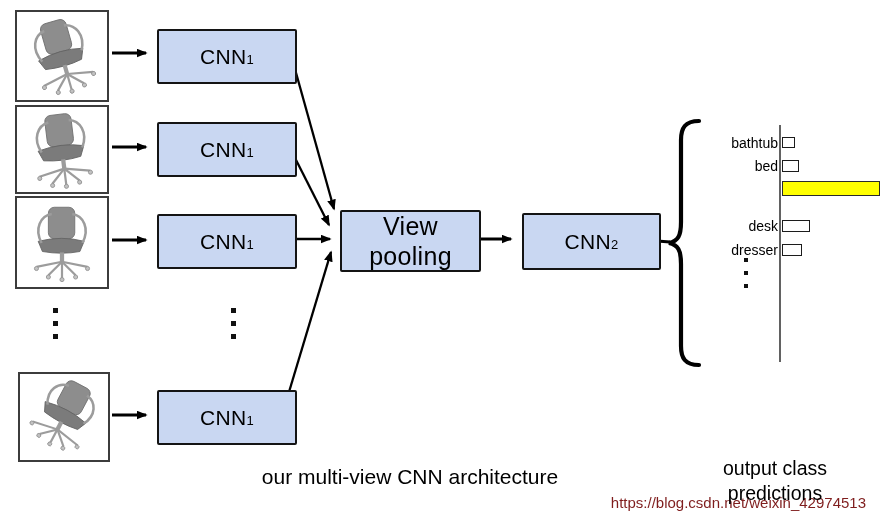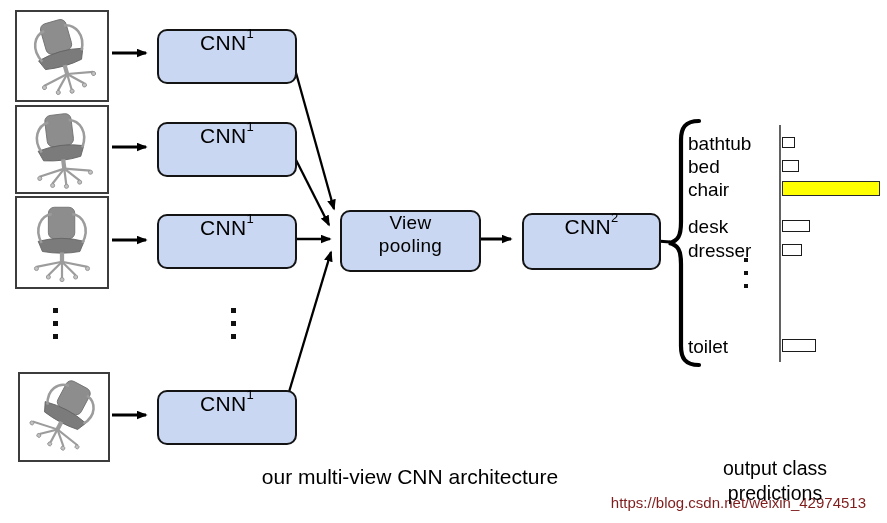--- a/index.html
+++ b/index.html
@@ -7,35 +7,35 @@
     position:relative;width:887px;height:523px;background:#ffffff;
     font-family:"Liberation Sans","DejaVu Sans",sans-serif;color:#000;
     overflow:hidden;
   }
   .overlay{position:absolute;left:0;top:0;width:887px;height:523px;z-index:1;}
   .tile{
     position:absolute;border:2px solid #3c3c3c;background:#fff;z-index:2;
     display:flex;align-items:center;justify-content:center;
   }
   .nnbox{
-    position:absolute;background:#c9d7f2;border:2.5px solid #141414;border-radius:10px;
-    display:flex;align-items:flex-start;justify-content:center;z-index:2;
+    position:absolute;background:#c9d7f2;border:2.5px solid #141414;border-radius:2px;
+    display:flex;align-items:center;justify-content:center;z-index:2;
     font-size:21px;letter-spacing:.3px;
   }
   .nnbox sub{font-size:13px;line-height:0;transform:translateY(3px);}
-  .vp-label{font-size:19px;line-height:1.2;text-align:center;white-space:pre-line;}
+  .vp-label{font-size:25px;line-height:1.2;text-align:center;white-space:pre-line;}
   .vdots{position:absolute;z-index:2;}
   .vdots i{display:block;background:#111;margin:0 auto;}
   .vdots.lg i{width:5px;height:5px;margin-bottom:8px;}
   .vdots.sm i{width:4px;height:4px;margin-bottom:9px;}
   .predictions{position:absolute;left:688px;top:0;width:199px;height:523px;z-index:2;}
   .pred-row{position:absolute;left:0;height:23px;width:199px;}
   .pred-label{
     position:absolute;left:0;top:0;width:90px;height:23px;line-height:23px;
-    font-size:19px;white-space:nowrap;
+    text-align:right;font-size:14px;white-space:nowrap;
   }
   .pred-bar{position:absolute;left:94px;background:#fff;border:1.6px solid #1c1c1c;}
   .pred-bar.hl{background:#ffff00;border-color:#2a2a2a;}
   .caption{
     position:absolute;z-index:3;text-align:center;font-size:19.5px;line-height:1.26;
     white-space:pre-line;
   }
   .caption.mid{font-size:21px;white-space:nowrap;}
   .watermark{
     position:absolute;left:582px;top:494px;width:284px;z-index:2;text-align:right;
@@ -165,40 +165,35 @@
   <div class="predictions" id="pred-rows">
       <div class="pred-row" style="top: 132px;">
         <span class="pred-label">bathtub</span>
         <span class="pred-bar" style="width: 11px; height: 9px; top: 5.4px;"></span>
       </div>
       <div class="pred-row" style="top: 155px;">
         <span class="pred-label">bed</span>
         <span class="pred-bar" style="width: 15px; height: 10px; top: 4.9px;"></span>
       </div>
       <div class="pred-row" style="top: 178px;">
-        <span class="pred-label">chair</span>
         <span class="pred-bar hl" style="width: 96px; height: 13px; top: 3.4px;"></span>
       </div>
       <div class="pred-row" style="top: 215px;">
         <span class="pred-label">desk</span>
         <span class="pred-bar" style="width: 26px; height: 10px; top: 4.9px;"></span>
       </div>
       <div class="pred-row" style="top: 224px; margin-top: 15px;">
         <span class="pred-label">dresser</span>
         <span class="pred-bar" style="width: 18px; height: 10px; top: 4.9px;"></span>
       </div>
       <div class="vdots sm" style="left: 56px; top: 258px; position: absolute;">
         <i></i>
         <i></i>
         <i></i>
       </div>
-      <div class="pred-row" style="top: 335px;">
-        <span class="pred-label">toilet</span>
-        <span class="pred-bar" style="width: 32px; height: 11px; top: 4.4px;"></span>
-      </div>
     </div>
 
   <div class="caption mid" style="left:243px;top:464px;width:334px;">our multi-view CNN architecture</div>
   <div class="caption" style="left:700px;top:456px;width:150px;">output class
 predictions</div>
 
   <div class="watermark">https://blog.csdn.net/weixin_42974513</div>
 </div>
 
 </body></html>

